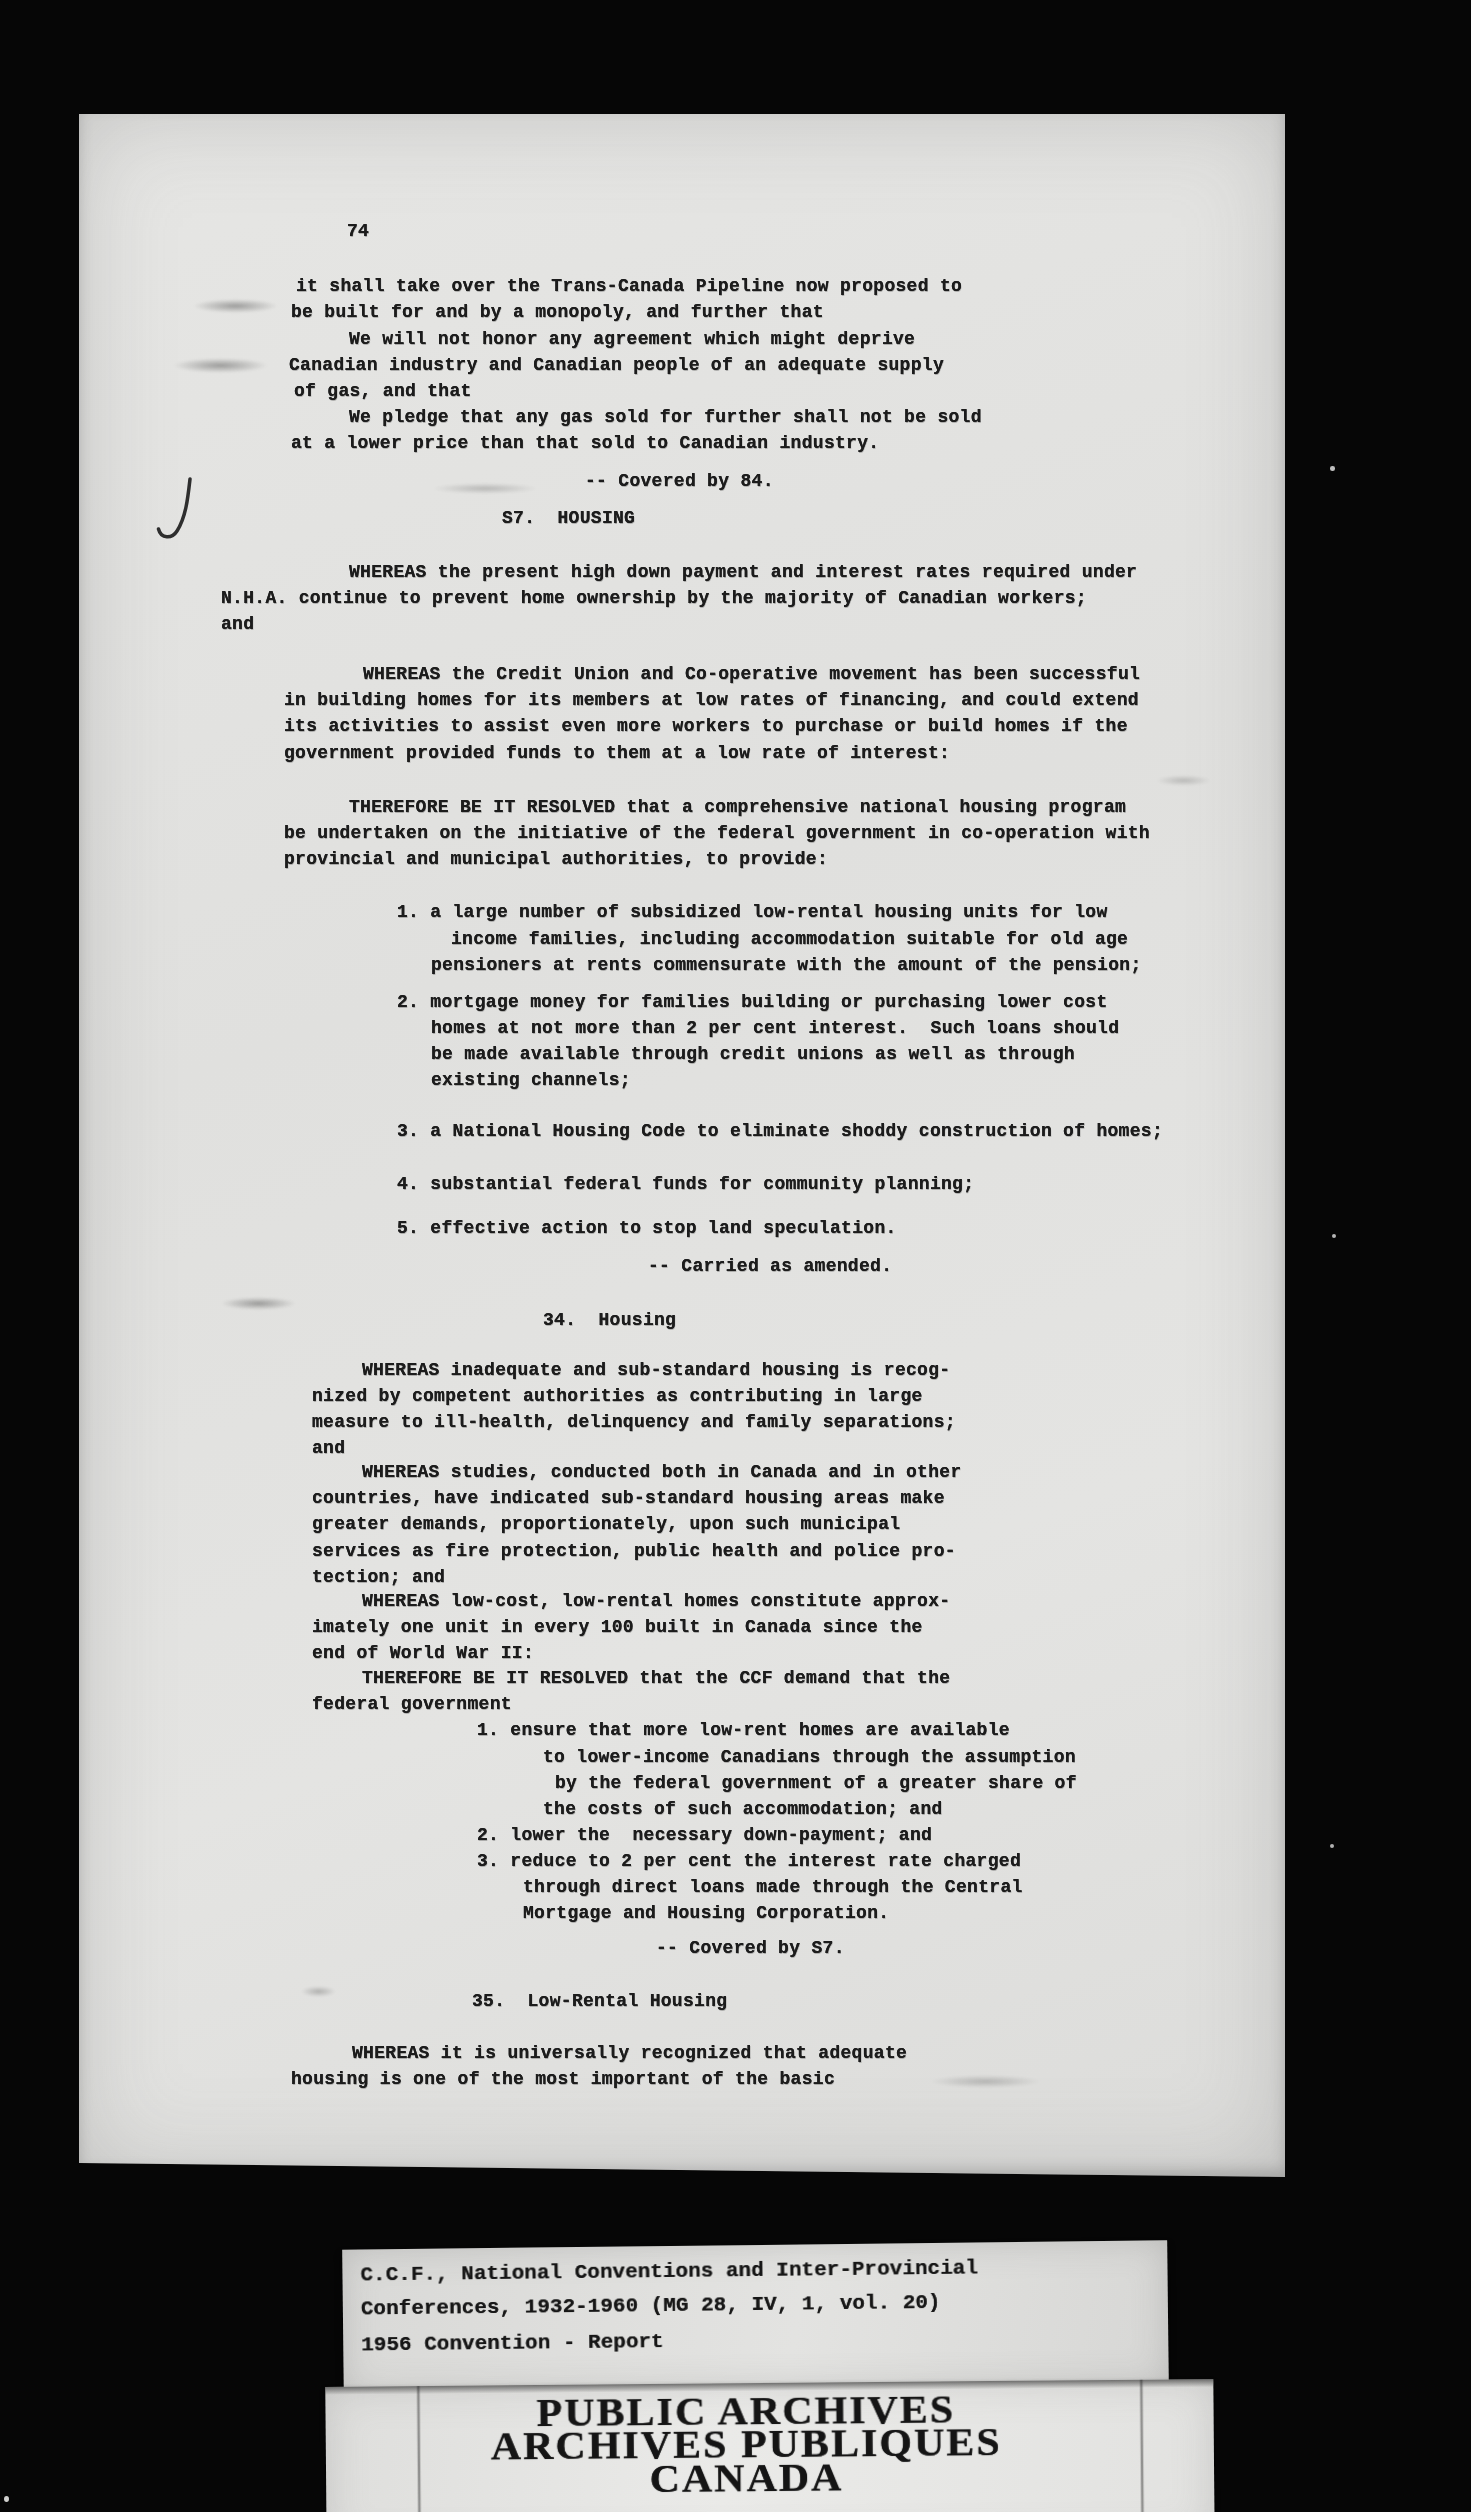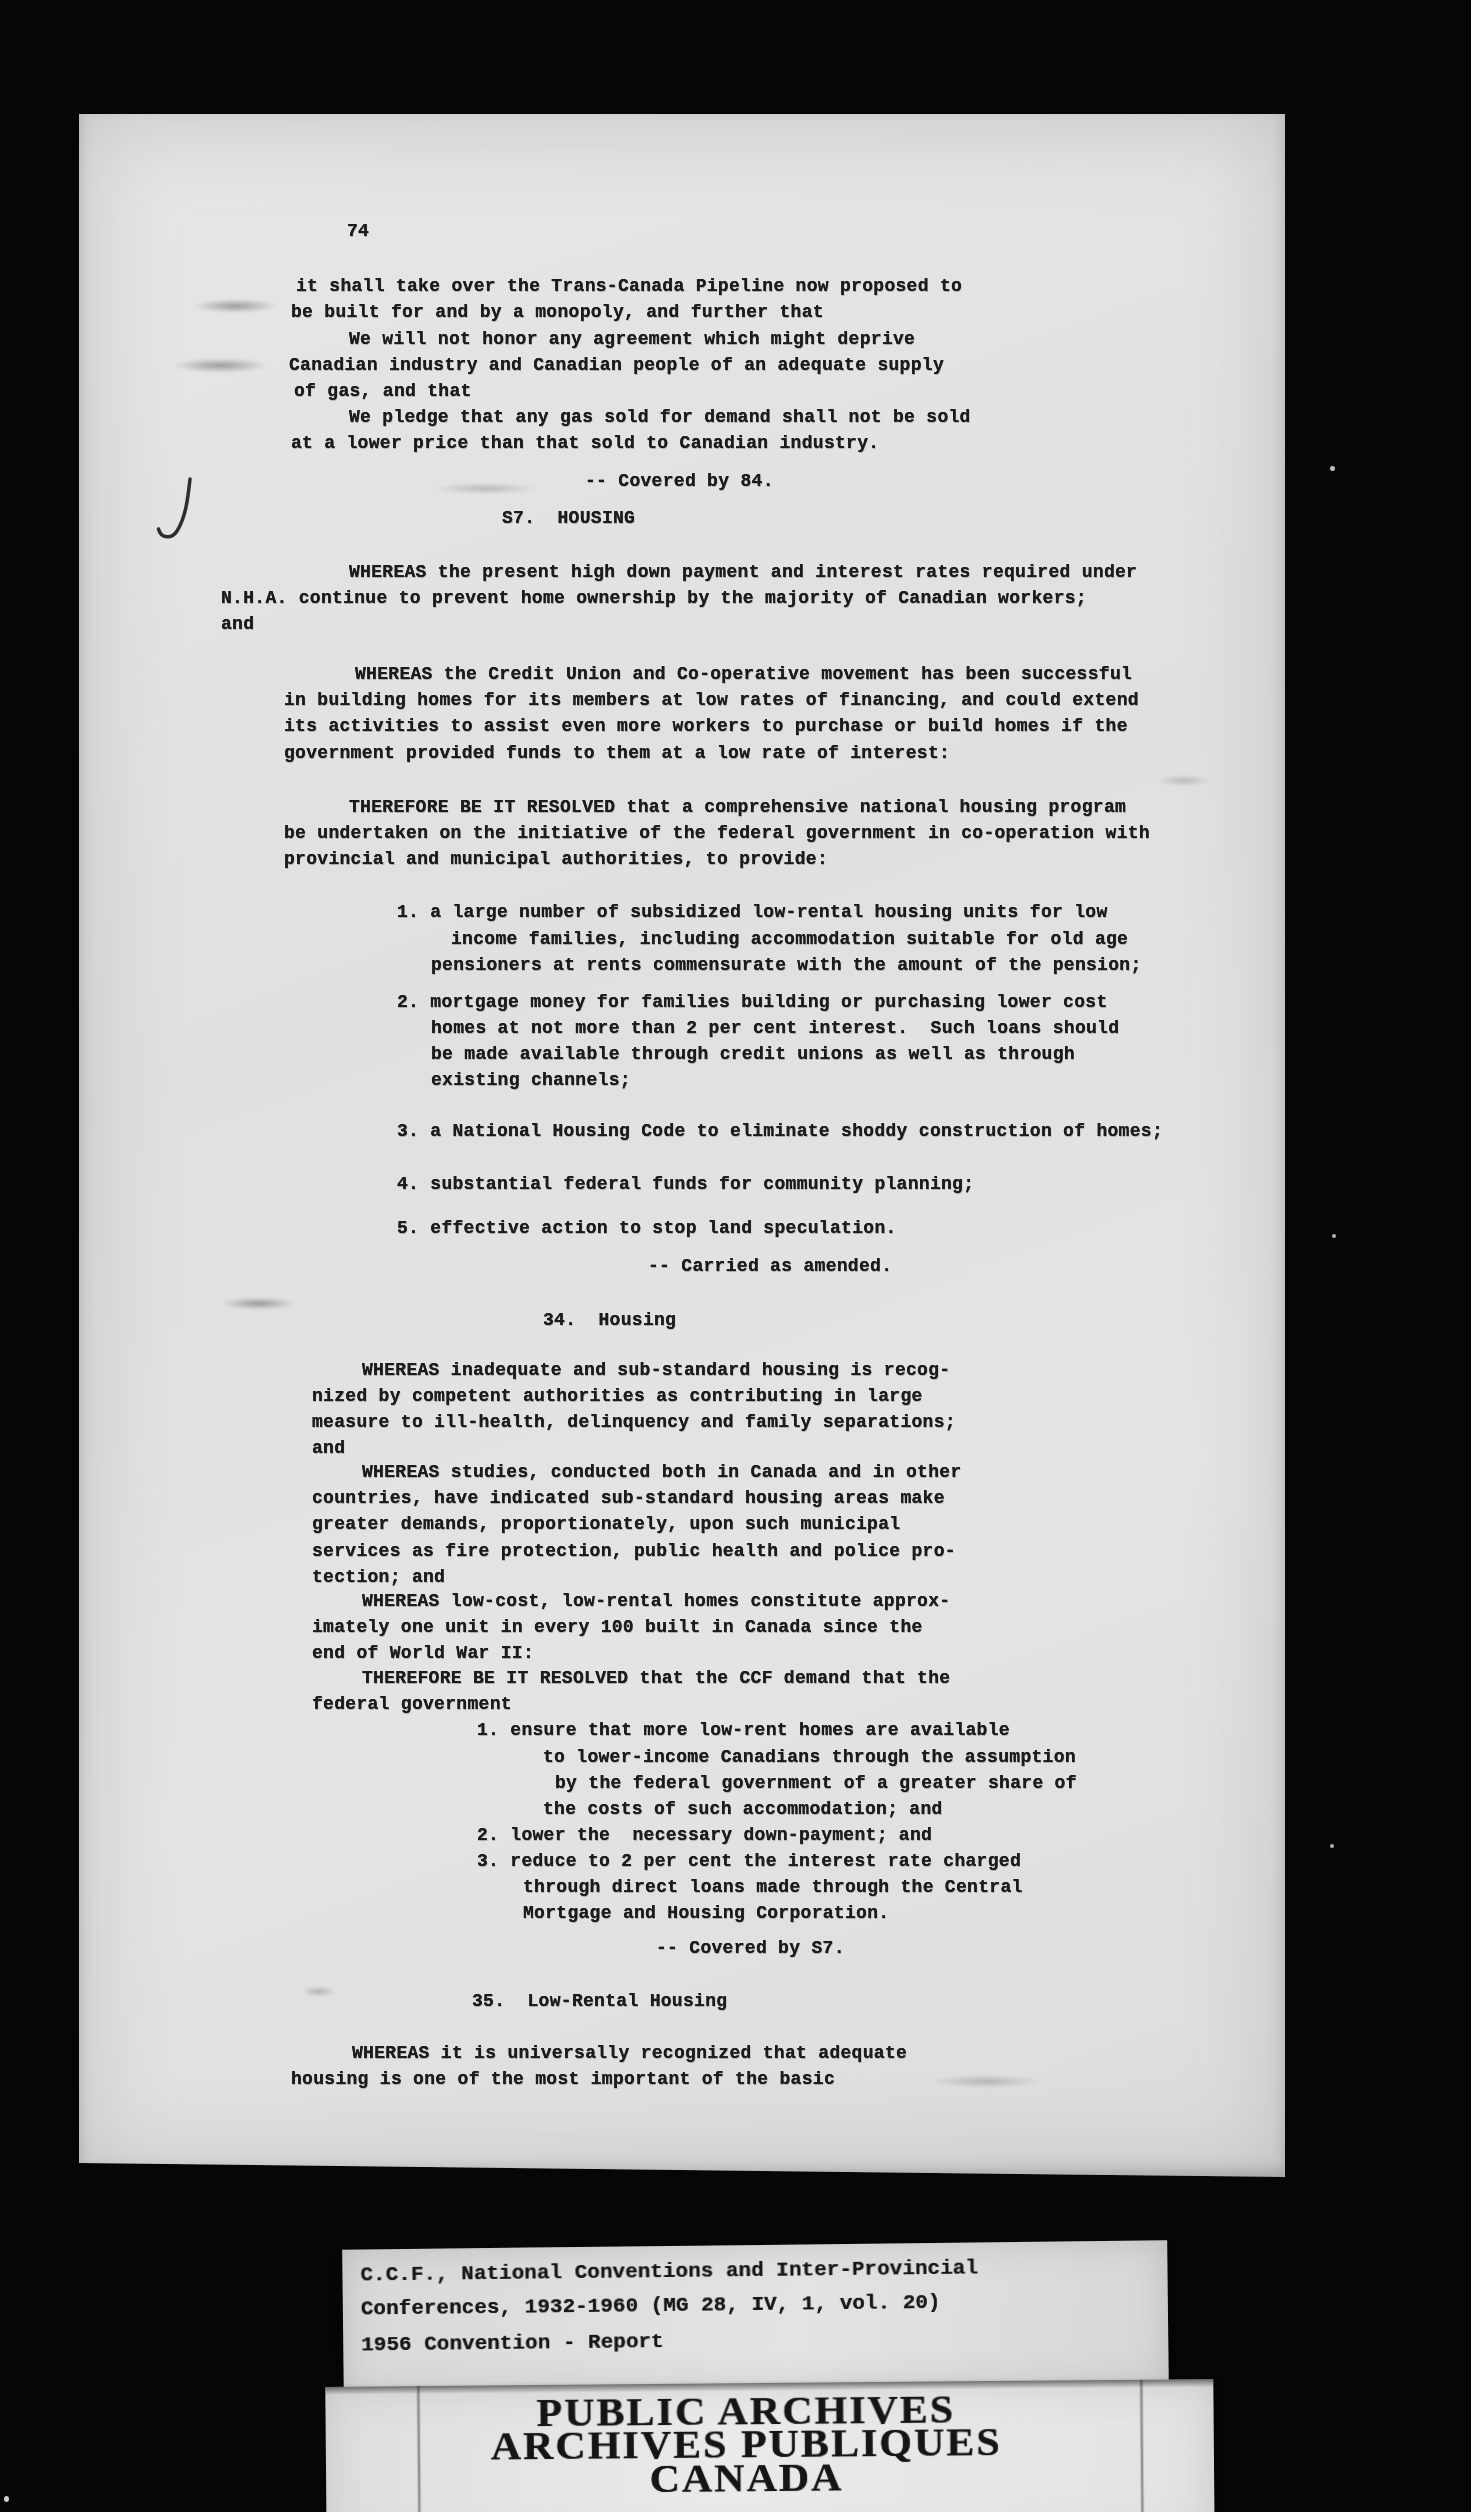--- a/index.html
+++ b/index.html
@@ -45,28 +45,28 @@
 
   <div class="page"></div>
 
   <div>
       <div class="tline" style="left: 347px; top: 221px;">74</div>
       <div class="tline" style="left: 296px; top: 276px;">it shall take over the Trans-Canada Pipeline now proposed to</div>
       <div class="tline" style="left: 291px; top: 302px;">be built for and by a monopoly, and further that</div>
       <div class="tline" style="left: 349px; top: 329px;">We will not honor any agreement which might deprive</div>
       <div class="tline" style="left: 289px; top: 355px;">Canadian industry and Canadian people of an adequate supply</div>
       <div class="tline" style="left: 294px; top: 381px;">of gas, and that</div>
-      <div class="tline" style="left: 349px; top: 407px;">We pledge that any gas sold for demand shall not be sold</div>
+      <div class="tline" style="left: 349px; top: 407px;">We pledge that any gas sold for further shall not be sold</div>
       <div class="tline" style="left: 291px; top: 433px;">at a lower price than that sold to Canadian industry.</div>
       <div class="tline" style="left: 585px; top: 471px;">-- Covered by 84.</div>
       <div class="tline" style="left: 502px; top: 508px;">S7.  HOUSING</div>
       <div class="tline" style="left: 349px; top: 562px;">WHEREAS the present high down payment and interest rates required under</div>
       <div class="tline" style="left: 221px; top: 588px;">N.H.A. continue to prevent home ownership by the majority of Canadian workers;</div>
       <div class="tline" style="left: 221px; top: 614px;">and</div>
-      <div class="tline" style="left: 355px; top: 664px;">WHEREAS the Credit Union and Co-operative movement has been successful</div>
+      <div class="tline" style="left: 363px; top: 664px;">WHEREAS the Credit Union and Co-operative movement has been successful</div>
       <div class="tline" style="left: 284px; top: 690px;">in building homes for its members at low rates of financing, and could extend</div>
       <div class="tline" style="left: 284px; top: 716px;">its activities to assist even more workers to purchase or build homes if the</div>
       <div class="tline" style="left: 284px; top: 743px;">government provided funds to them at a low rate of interest:</div>
       <div class="tline" style="left: 349px; top: 797px;">THEREFORE BE IT RESOLVED that a comprehensive national housing program</div>
       <div class="tline" style="left: 284px; top: 823px;">be undertaken on the initiative of the federal government in co-operation with</div>
       <div class="tline" style="left: 284px; top: 849px;">provincial and municipal authorities, to provide:</div>
       <div class="tline" style="left: 397px; top: 902px;">1. a large number of subsidized low-rental housing units for low</div>
       <div class="tline" style="left: 431px; top: 929px; margin-left: 20px;">income families, including accommodation suitable for old age</div>
       <div class="tline" style="left: 431px; top: 955px;">pensioners at rents commensurate with the amount of the pension;</div>
       <div class="tline" style="left: 397px; top: 992px;">2. mortgage money for families building or purchasing lower cost</div>

